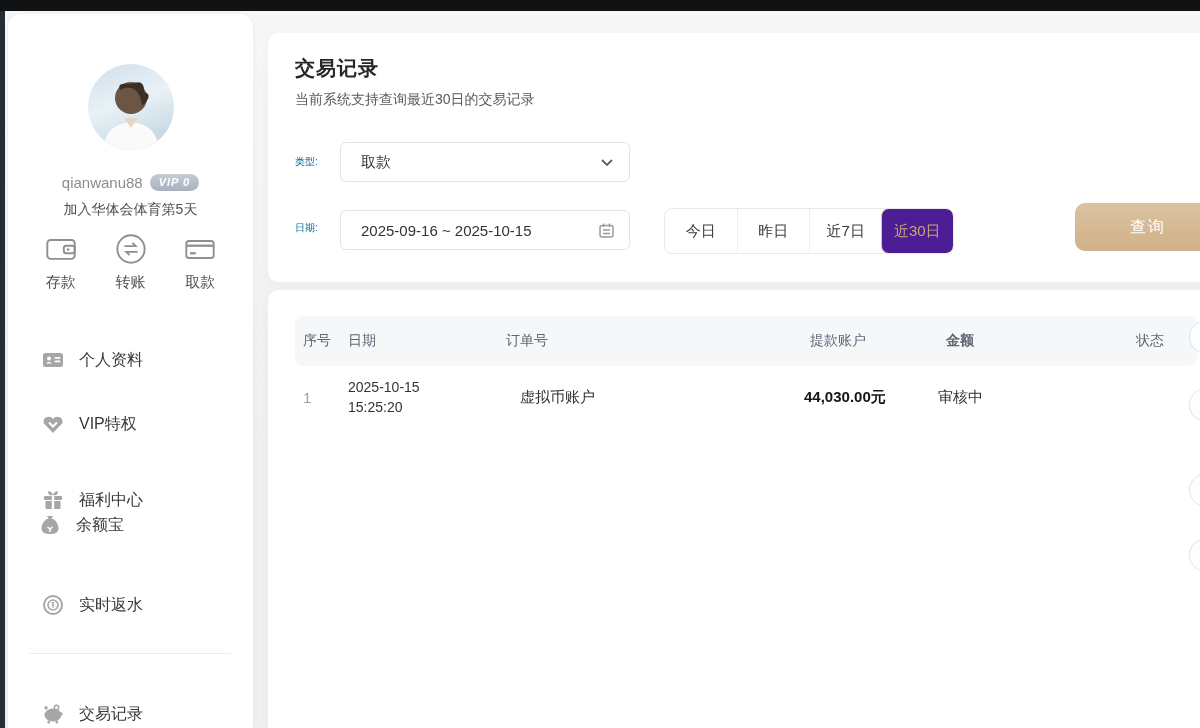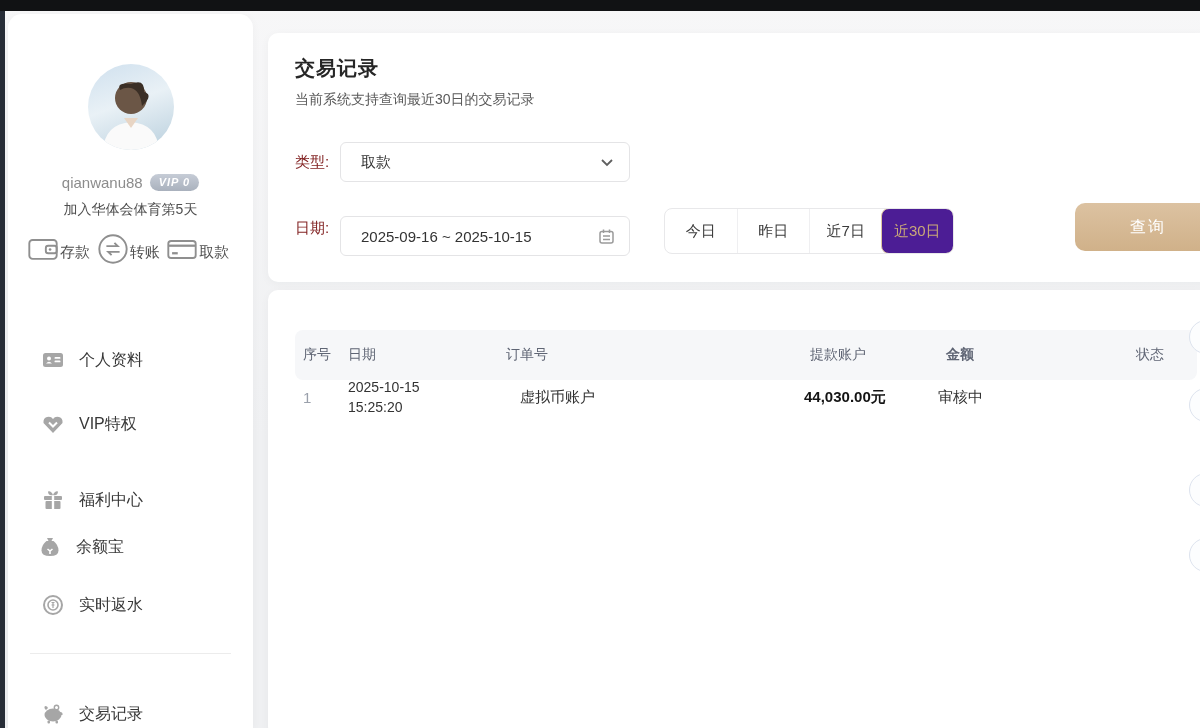--- a/index.html
+++ b/index.html
@@ -21,61 +21,61 @@
   .avatar { position:absolute; top:50px; left:50%; margin-left:-43px; width:86px; height:86px; border-radius:50%;
             overflow:hidden; background:linear-gradient(160deg,#cfe0ee 0%,#e9f1f6 45%,#b9cfdd 100%); }
   .avatar svg { width:100%; height:100%; display:block; }
   .user-row { position:absolute; top:160px; left:0; width:100%; display:flex; justify-content:center; align-items:center; gap:7px; }
   .username { font-size:15px; color:#8c8c8c; }
   .vip-badge { display:inline-block; background:linear-gradient(#c6ccd6,#a9b1bd); color:#fff; font-size:11px;
                font-weight:bold; font-style:italic; padding:2px 9px 3px; border-radius:10px; letter-spacing:1px; }
   .join-text { position:absolute; top:187px; left:0; width:100%; text-align:center; font-size:14px; color:#4f4f4f; }
 
   .quick-actions { position:absolute; top:218px; left:0; width:100%; padding:0 18px; display:flex; justify-content:space-between; }
-  .qa-item { width:70px; display:flex; flex-direction:row; align-items:center; cursor:pointer; }
+  .qa-item { width:70px; display:flex; flex-direction:column; align-items:center; cursor:pointer; }
   .qa-icon svg { width:34px; height:34px; display:block; }
   .qa-label { margin-top:7px; font-size:15px; color:#505050; }
 
   .menu-item { position:absolute; left:0; width:100%; height:44px; display:flex; align-items:center; gap:15px;
                padding-left:34px; cursor:pointer; }
   .menu-item .mi-icon svg { width:22px; height:22px; display:block; }
   .menu-item .mi-label { font-size:16px; color:#383838; }
   .side-divider { position:absolute; top:639px; left:22px; right:22px; height:1px; background:#ececec; }
 
   
   .filter-card { position:absolute; left:268px; top:33px; width:944px; height:249px; border-radius:10px; }
   .page-title { position:absolute; left:27px; top:22px; font-size:20px; font-weight:bold; color:#262626; letter-spacing:1px; }
   .page-subtitle { position:absolute; left:27px; top:58px; font-size:14px; color:#5a5a5a; }
 
-  .field-label { position:absolute; left:27px; height:40px; line-height:40px; font-size:15px; color:#7f1d1d; }
+  .field-label { position:absolute; left:27px; height:40px; line-height:40px; font-size:10px; color:#0369a1; }
   .select-box, .date-box {
     position:absolute; left:72px; width:290px; height:40px; border:1px solid #e4e4e6; border-radius:6px;
     background:#fff; display:flex; align-items:center; padding:0 14px 0 20px; cursor:pointer;
   }
   .select-box { top:109px; }
-  .date-box { top:183px;align-items:center; }
+  .date-box { top:177px;align-items:center; }
   .box-value { flex:1; font-size:15px; color:#333; }
   .chevron svg, .calendar svg { display:block; }
 
   .range-group { position:absolute; left:396px; top:175px; width:290px; height:46px; border:1px solid #e8e8ea;
                  border-radius:8px; background:#fff; display:flex; overflow:hidden; }
   .range-item { flex:1; display:flex; align-items:center; justify-content:center; font-size:15px; color:#3a3a3a;
                 cursor:pointer; border-left:1px solid #efeff1; }
   .range-item:first-child { border-left:none; }
   .range-item.active { color:#c9a878; border:1px solid #ddc6a2; border-radius:8px; margin:-1px; background:#4c1d95; }
 
   .query-btn { position:absolute; left:807px; top:170px; width:146px; height:48px; border:none; border-radius:10px;
                background:linear-gradient(#dcc2a1,#d0b189); color:#fff; font-size:16px; letter-spacing:2px;
                cursor:pointer; font-family:inherit; }
 
   
   .table-card { position:absolute; left:268px; top:290px; width:944px; height:446px; border-radius:10px; }
   .trow { display:grid; grid-template-columns:45px 158px 290px 142px 198px 1fr; align-items:center;
           position:absolute; left:27px; width:902px; padding-left:8px; }
-  .thead { top:40px; height:50px; background:#f6f7f9; border-radius:8px; font-size:14px; color:#5f6574; }
+  .thead { top:26px; height:50px; background:#f6f7f9; border-radius:8px; font-size:14px; color:#5f6574; }
   .tbody-row { top:76px; height:62px; font-size:15px; color:#333; }
   .col-account { padding-left:14px; }
   .col-amount { padding-left:8px;font-weight:bold; }
   .cell-index { color:#9aa0ab; }
   .cell-date div { line-height:20px; font-size:14px; }
   .cell-order { font-size:15px; letter-spacing:0.2px; }
   .cell-amount { font-weight:bold; color:#141414; }
 
   
   .float-btn { position:absolute; left:1189px; width:34px; height:34px; border-radius:50%;
@@ -163,21 +163,21 @@
       <svg viewBox="0 0 22 22" fill="#a6a6a6">
         <rect x="2" y="7" width="18" height="4" rx="1"></rect>
         <rect x="3.5" y="12" width="15" height="8" rx="1"></rect>
         <rect x="9.8" y="7" width="2.4" height="13" fill="#fff"></rect>
         <path d="M6 2.5 q3 -1 5 3.5 q-5 1 -5 -3.5z M16 2.5 q-3 -1 -5 3.5 q5 1 5 -3.5z"></path>
       </svg>
     </span>
     <span class="mi-label">福利中心</span>
   </div>
 
-  <div class="menu-item" style="top:511px;padding-left:31px;">
+  <div class="menu-item" style="top:489px;padding-left:31px;">
     <span class="mi-icon">
       <svg viewBox="0 0 22 22" fill="#a6a6a6">
         <path d="M8 2 h6 l-1.5 3 h-3z"></path>
         <path d="M7.5 5 h7 q5 4 5 9.5 q0 5.5 -8.5 5.5 q-8.5 0 -8.5 -5.5 q0 -5.5 5 -9.5z"></path>
         <path d="M8.5 13 l2.5 2 l2.5 -2 M11 15 v3" stroke="#fff" stroke-width="1.6" fill="none"></path>
       </svg>
     </span>
     <span class="mi-label">余额宝</span>
   </div>
 

